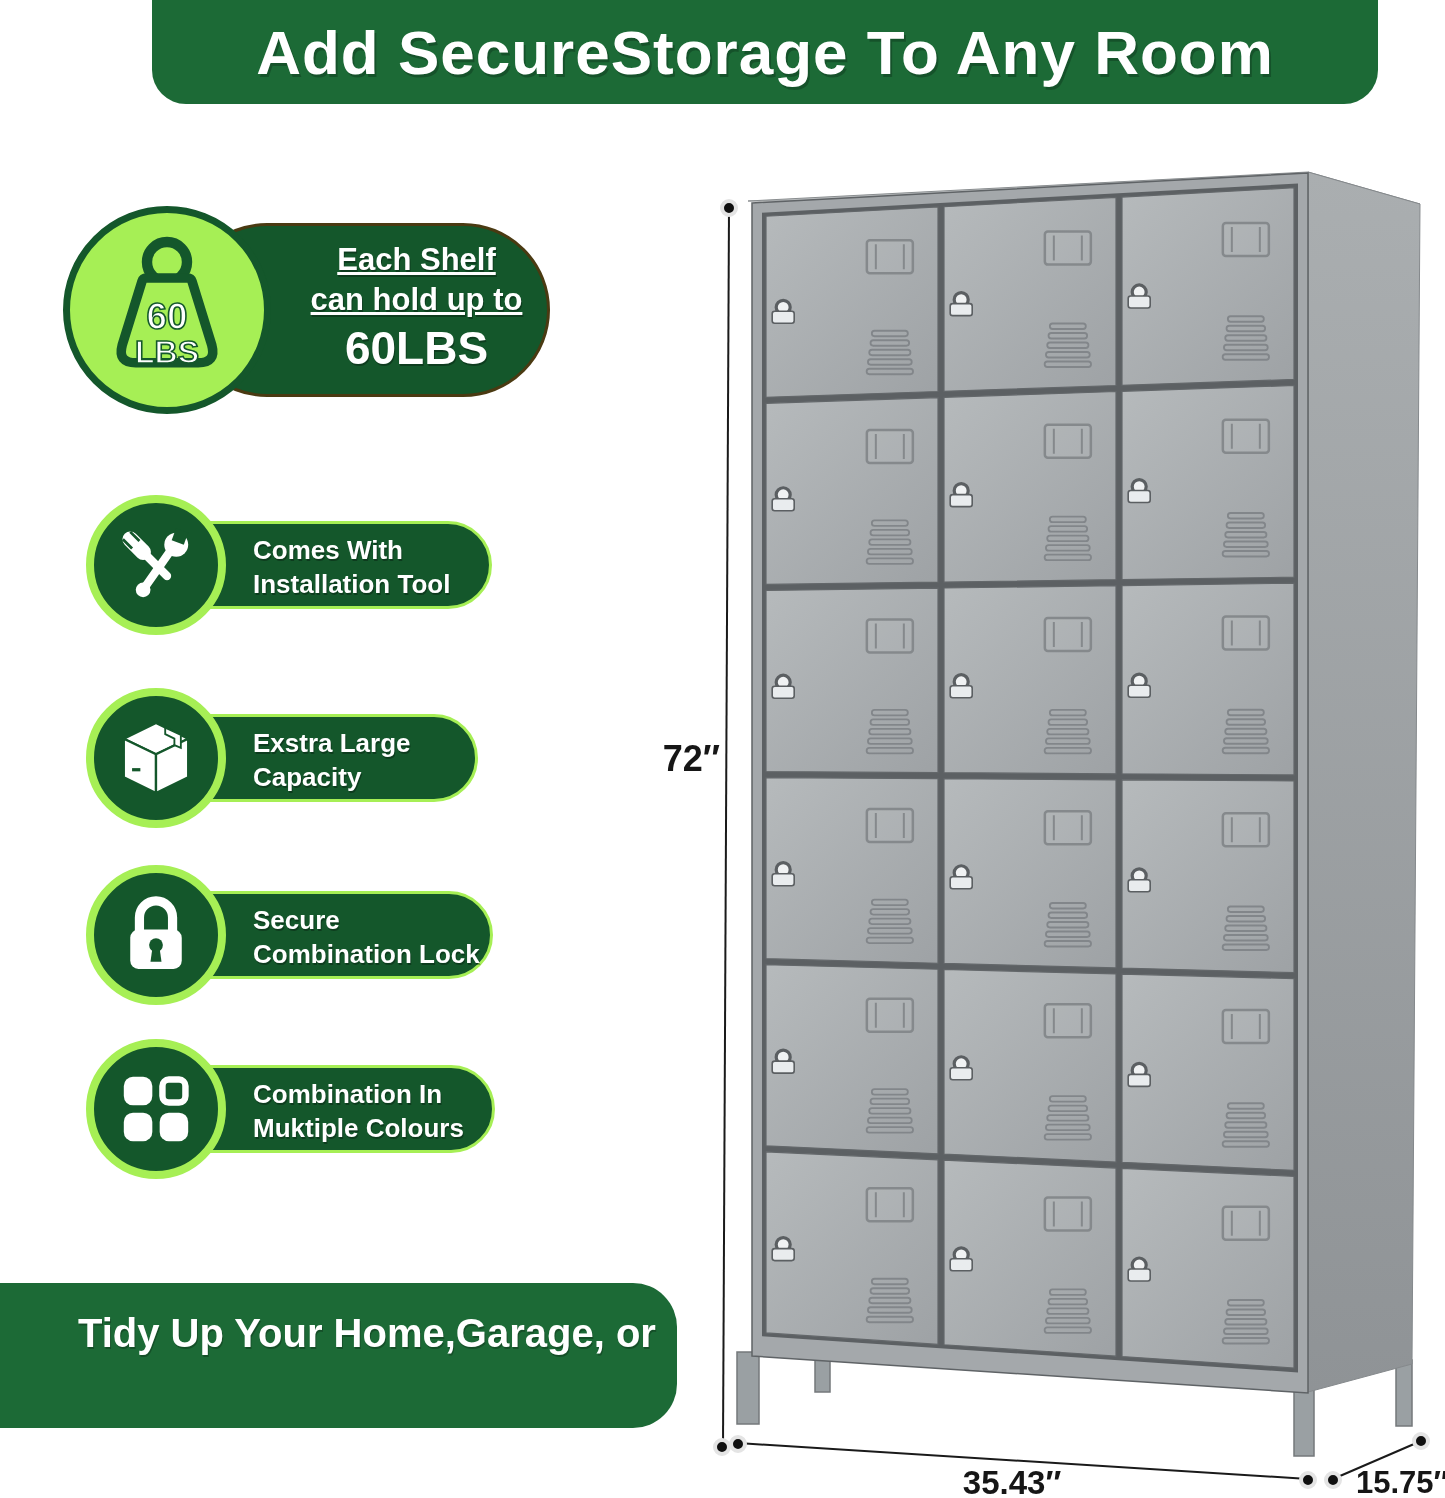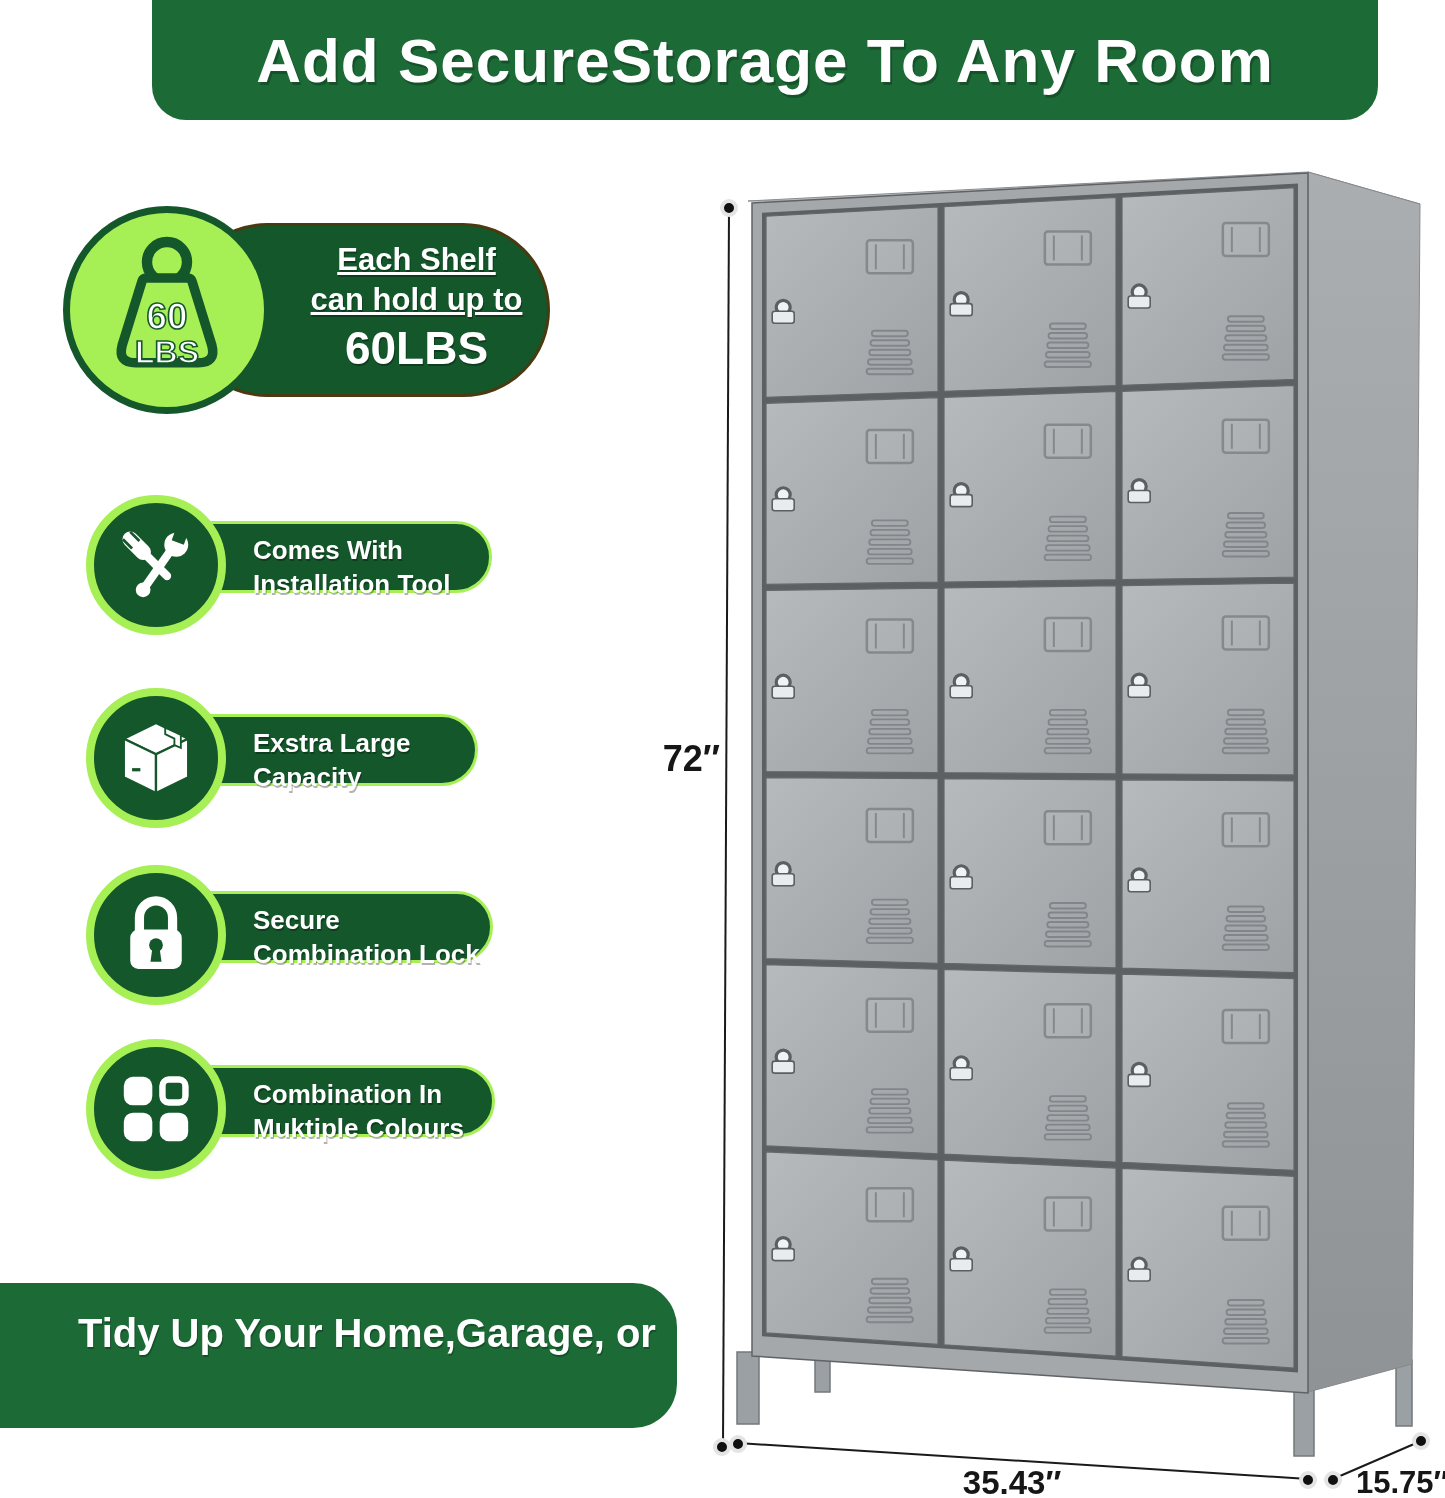--- a/index.html
+++ b/index.html
@@ -5,21 +5,21 @@
   * { margin:0; padding:0; box-sizing:border-box; }
   html,body { width:1445px; height:1498px; }
   body {
     position:relative; background:#ffffff; overflow:hidden;
     font-family:"Liberation Sans", sans-serif;
   }
   svg text { font-family:"Liberation Sans", sans-serif; }
 
   
   .banner {
-    position:absolute; left:152px; top:0; width:1226px; height:120px;
+    position:absolute; left:152px; top:0; width:1226px; height:104px;
     background:var(--green_banner); border-radius:0 0 34px 34px;
     display:flex; align-items:center; justify-content:center;
   }
   .banner .title {
     font-size:62px; font-weight:bold; color:#fff; letter-spacing:1px;
     text-shadow:2px 3px 0 rgba(0,0,0,.22); white-space:nowrap;
   }
 
   
   .badge { position:absolute; left:63px; top:206px; width:500px; height:210px; }
@@ -33,21 +33,21 @@
   .badge-circle {
     position:absolute; left:0; top:0; width:208px; height:208px; border-radius:50%;
     background:var(--lime); border:7px solid var(--green_dark);
     display:flex; align-items:center; justify-content:center;
   }
   .badge-circle svg { width:160px; height:160px; }
 
   
   .feature { position:absolute; left:86px; height:140px; }
   .f-pill {
-    position:absolute; left:64px; top:26px; height:72px;
+    position:absolute; left:64px; top:26px; height:88px;
     background:var(--green_dark); border:3px solid var(--lime); border-radius:50px;
     padding:9px 10px 8px 100px;
   }
   .f-line { font-size:26px; line-height:34px; font-weight:bold; color:#fff;
             text-shadow:1px 2px 0 rgba(0,0,0,.3); white-space:nowrap; }
   .f-circle {
     position:absolute; left:0; top:0; width:140px; height:140px; border-radius:50%;
     background:var(--green_dark); border:8px solid var(--lime);
     display:flex; align-items:center; justify-content:center;
   }

